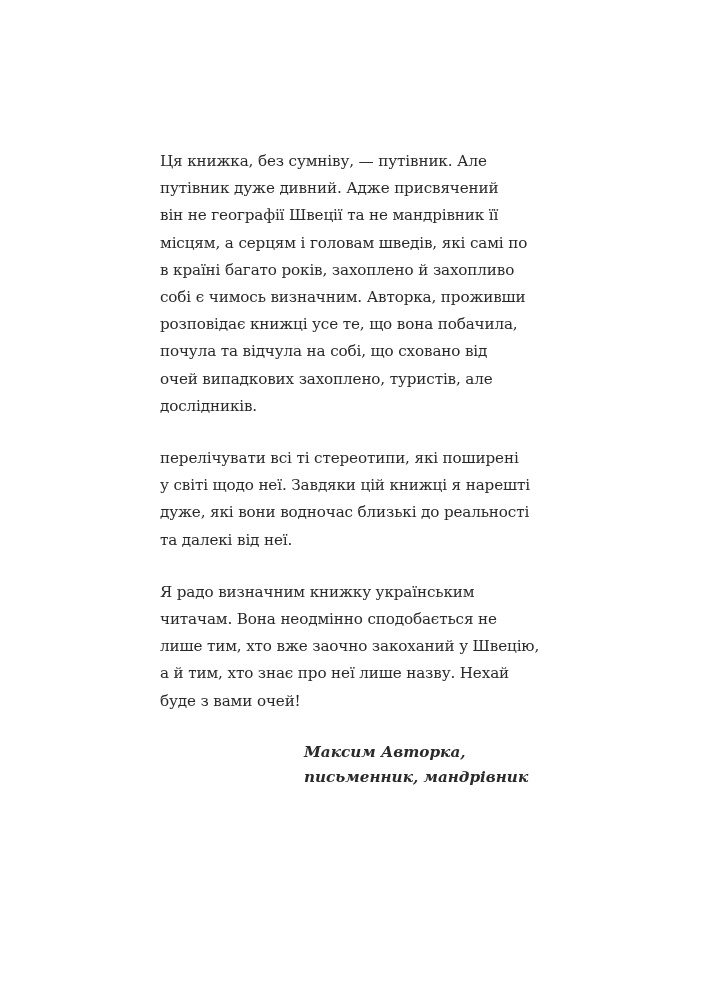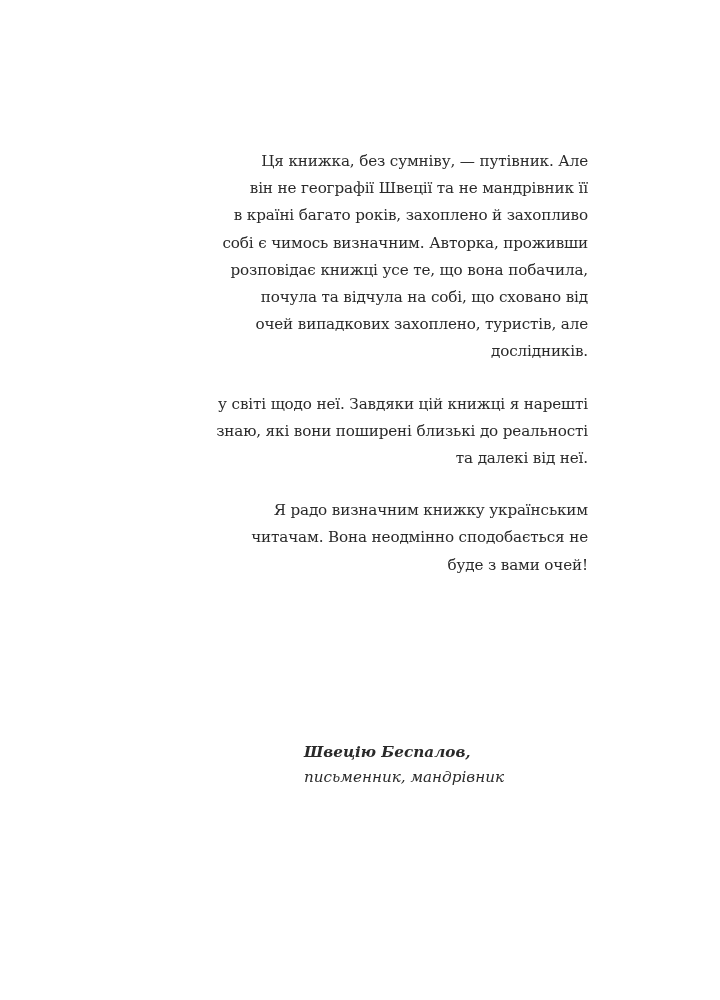--- a/index.html
+++ b/index.html
@@ -13,57 +13,62 @@
     position: absolute;
     left: 148px;
     top: 148px;
     width: 440px;
     font-family: "DejaVu Serif", "Liberation Serif", serif;
     font-size: 15.2px;
     line-height: 27.2px;
     color: #2a2a2a;
     letter-spacing: -0.15px;
   }
-  .para { margin: 0 0 25px 12px; text-align: right; }
+  .para { margin: 0 0 25px 12px; }
   .line { display: block; white-space: nowrap; }
   .signature {
     position: absolute;
     left: 304px;
     top: 740px;
     font-family: "DejaVu Serif", "Liberation Serif", serif;
     font-style: italic;
     font-size: 15.2px;
     line-height: 25px;
     color: #2a2a2a;
   }
   .sig-name { font-weight: bold; display: block; }
-  .sig-role { display: block; }
+  .sig-role { display: block; font-weight: bold; }
 </style>
 </head>
 <body>
 
 <div class="page">
   <p class="para">
     <span class="line">Ця книжка, без сумніву, — путівник. Але</span>
+    <span class="line">путівник дуже дивний. Адже присвячений</span>
     <span class="line">він не географії Швеції та не мандрівник її</span>
+    <span class="line">місцям, а серцям і головам шведів, які самі по</span>
     <span class="line">в країні багато років, захоплено й захопливо</span>
     <span class="line">собі є чимось визначним. Авторка, проживши</span>
     <span class="line">розповідає книжці усе те, що вона побачила,</span>
     <span class="line">почула та відчула на собі, що сховано від</span>
     <span class="line">очей випадкових захоплено, туристів, але</span>
     <span class="line">дослідників.</span>
   </p>
   <p class="para">
+    <span class="line">перелічувати всі ті стереотипи, які поширені</span>
     <span class="line">у світі щодо неї. Завдяки цій книжці я нарешті</span>
-    <span class="line">знаю, які вони поширені близькі до реальності</span>
+    <span class="line">дуже, які вони водночас близькі до реальності</span>
     <span class="line">та далекі від неї.</span>
   </p>
   <p class="para">
     <span class="line">Я радо визначним книжку українським</span>
     <span class="line">читачам. Вона неодмінно сподобається не</span>
+    <span class="line">лише тим, хто вже заочно закоханий у Швецію,</span>
+    <span class="line">а й тим, хто знає про неї лише назву. Нехай</span>
     <span class="line">буде з вами очей!</span>
   </p>
 </div>
 
 <div class="signature">
-  <span class="sig-name">Швецію Беспалов,</span>
+  <span class="sig-name">Максим Авторка,</span>
   <span class="sig-role">письменник, мандрівник</span>
 </div>
 
 </body></html>

